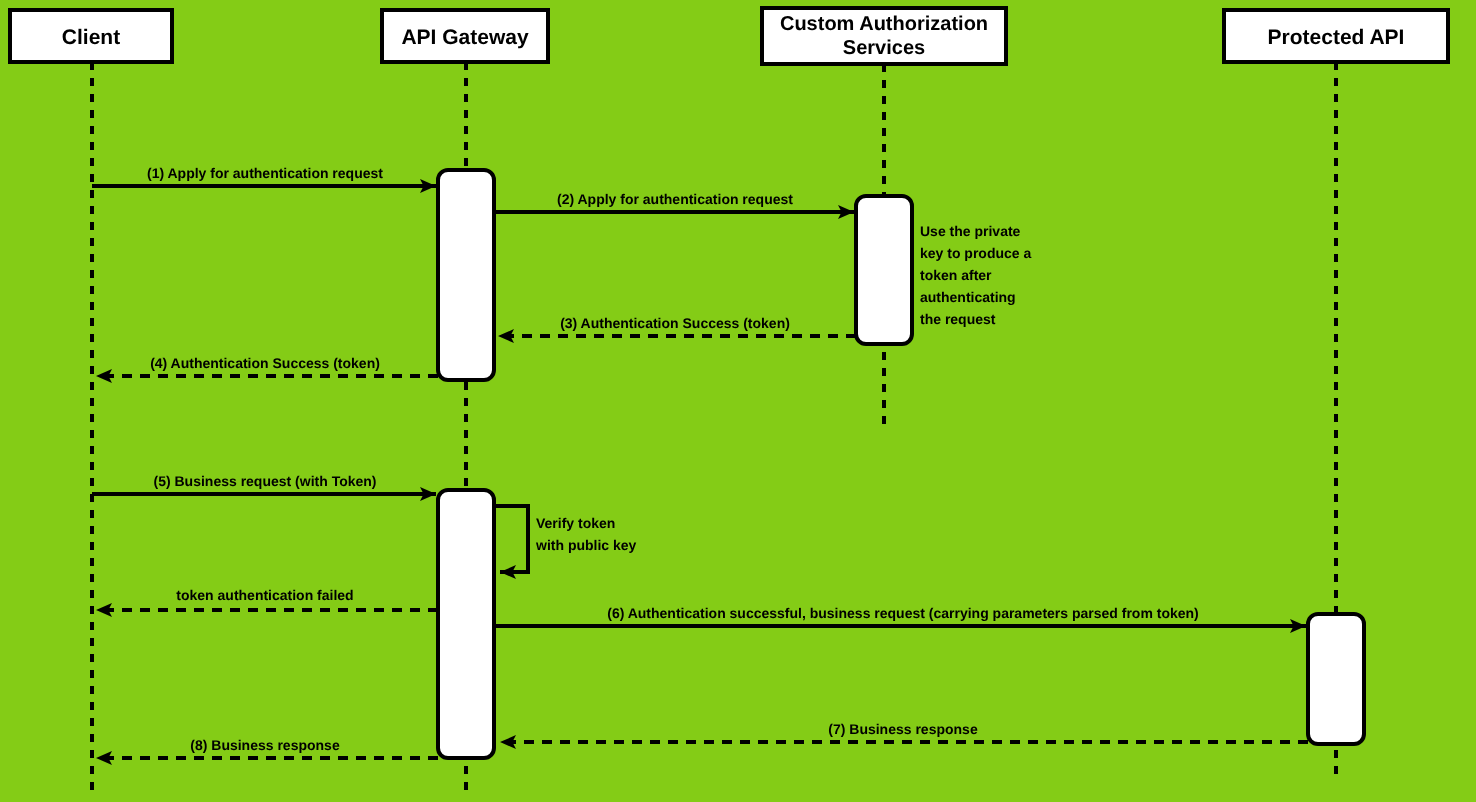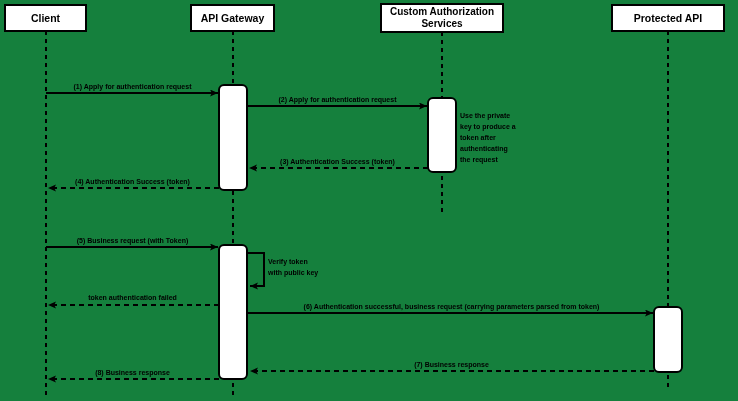--- a/index.html
+++ b/index.html
@@ -4,21 +4,21 @@
 <style>
   html, body {
     margin: 0;
     padding: 0;
     background: #ffffff;
   }
   .canvas {
     position: relative;
     width: 738px;
     height: 401px;
-    background: #15803d;
+    background: #84cc16;
     overflow: hidden;
   }
   svg {
     display: block;
   }
   text {
     font-family: "Liberation Sans", "DejaVu Sans", sans-serif;
     font-weight: bold;
     fill: #000000;
   }

